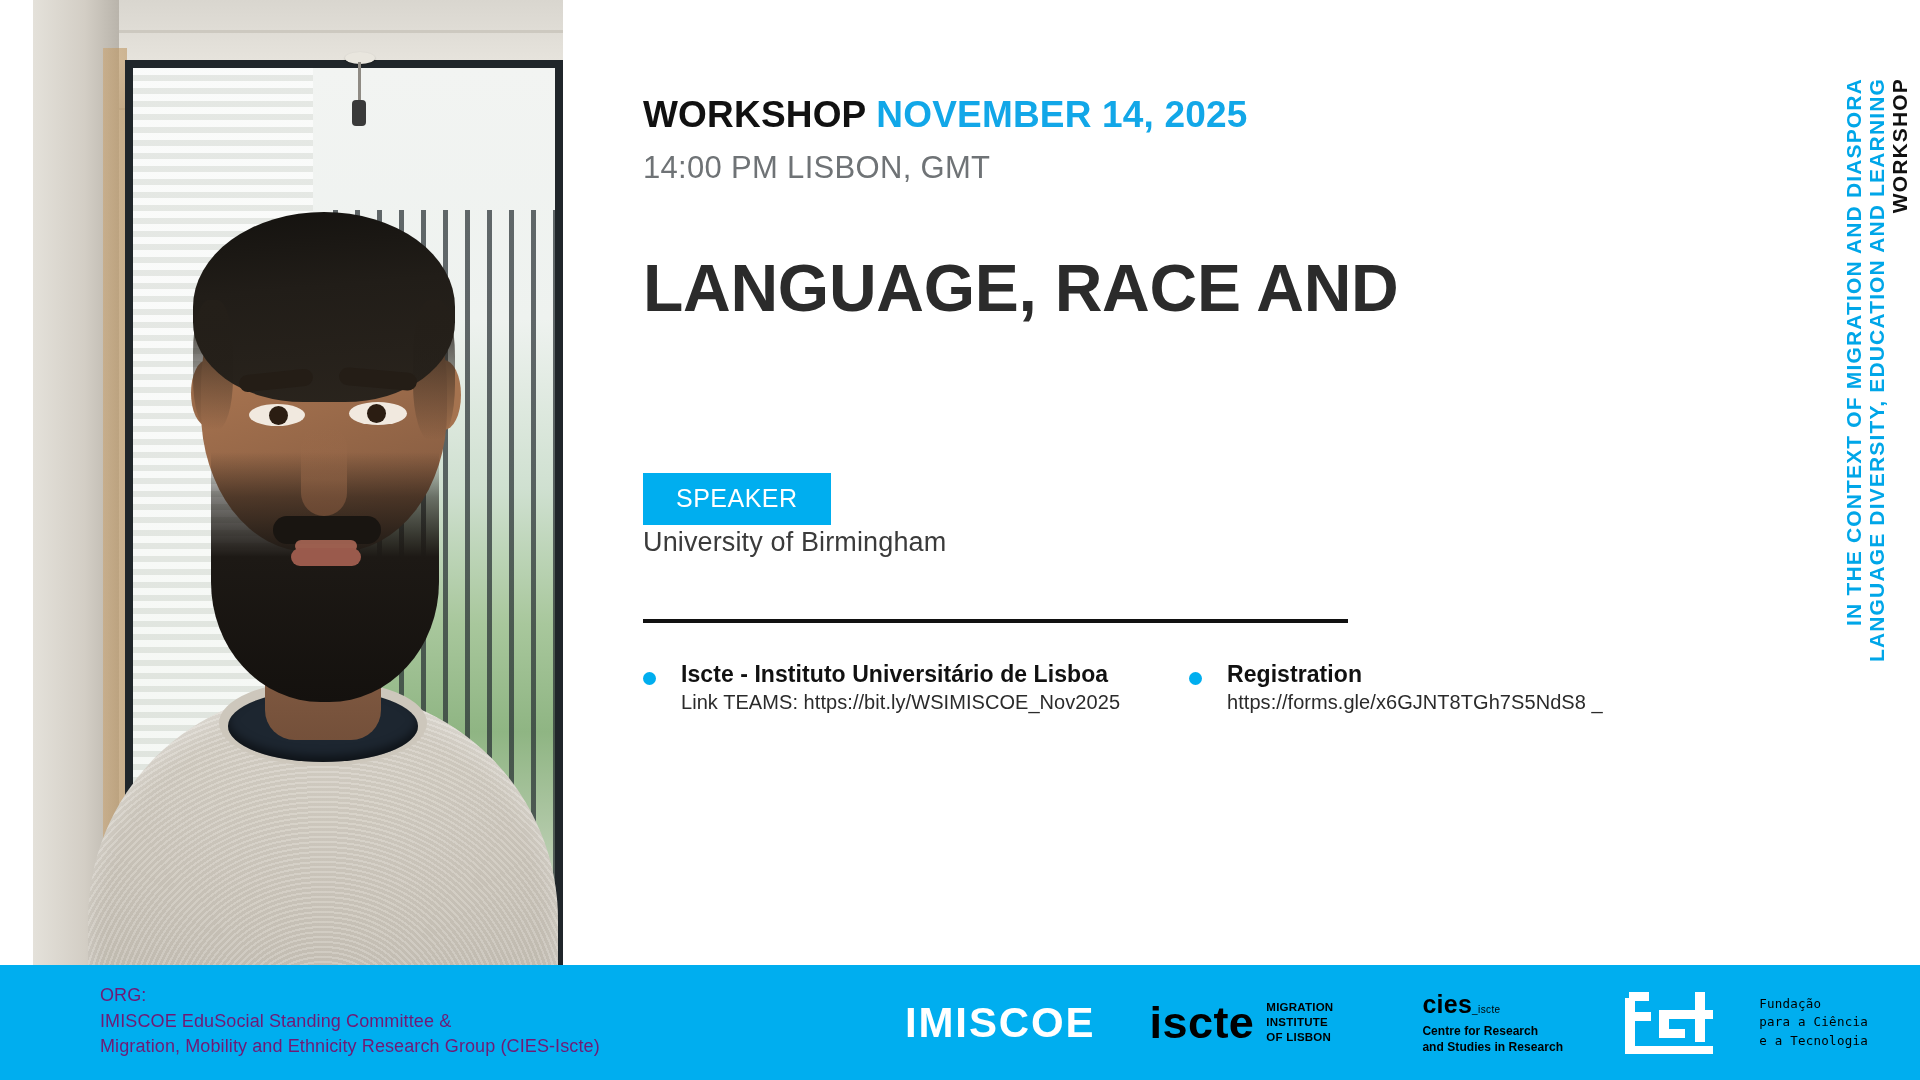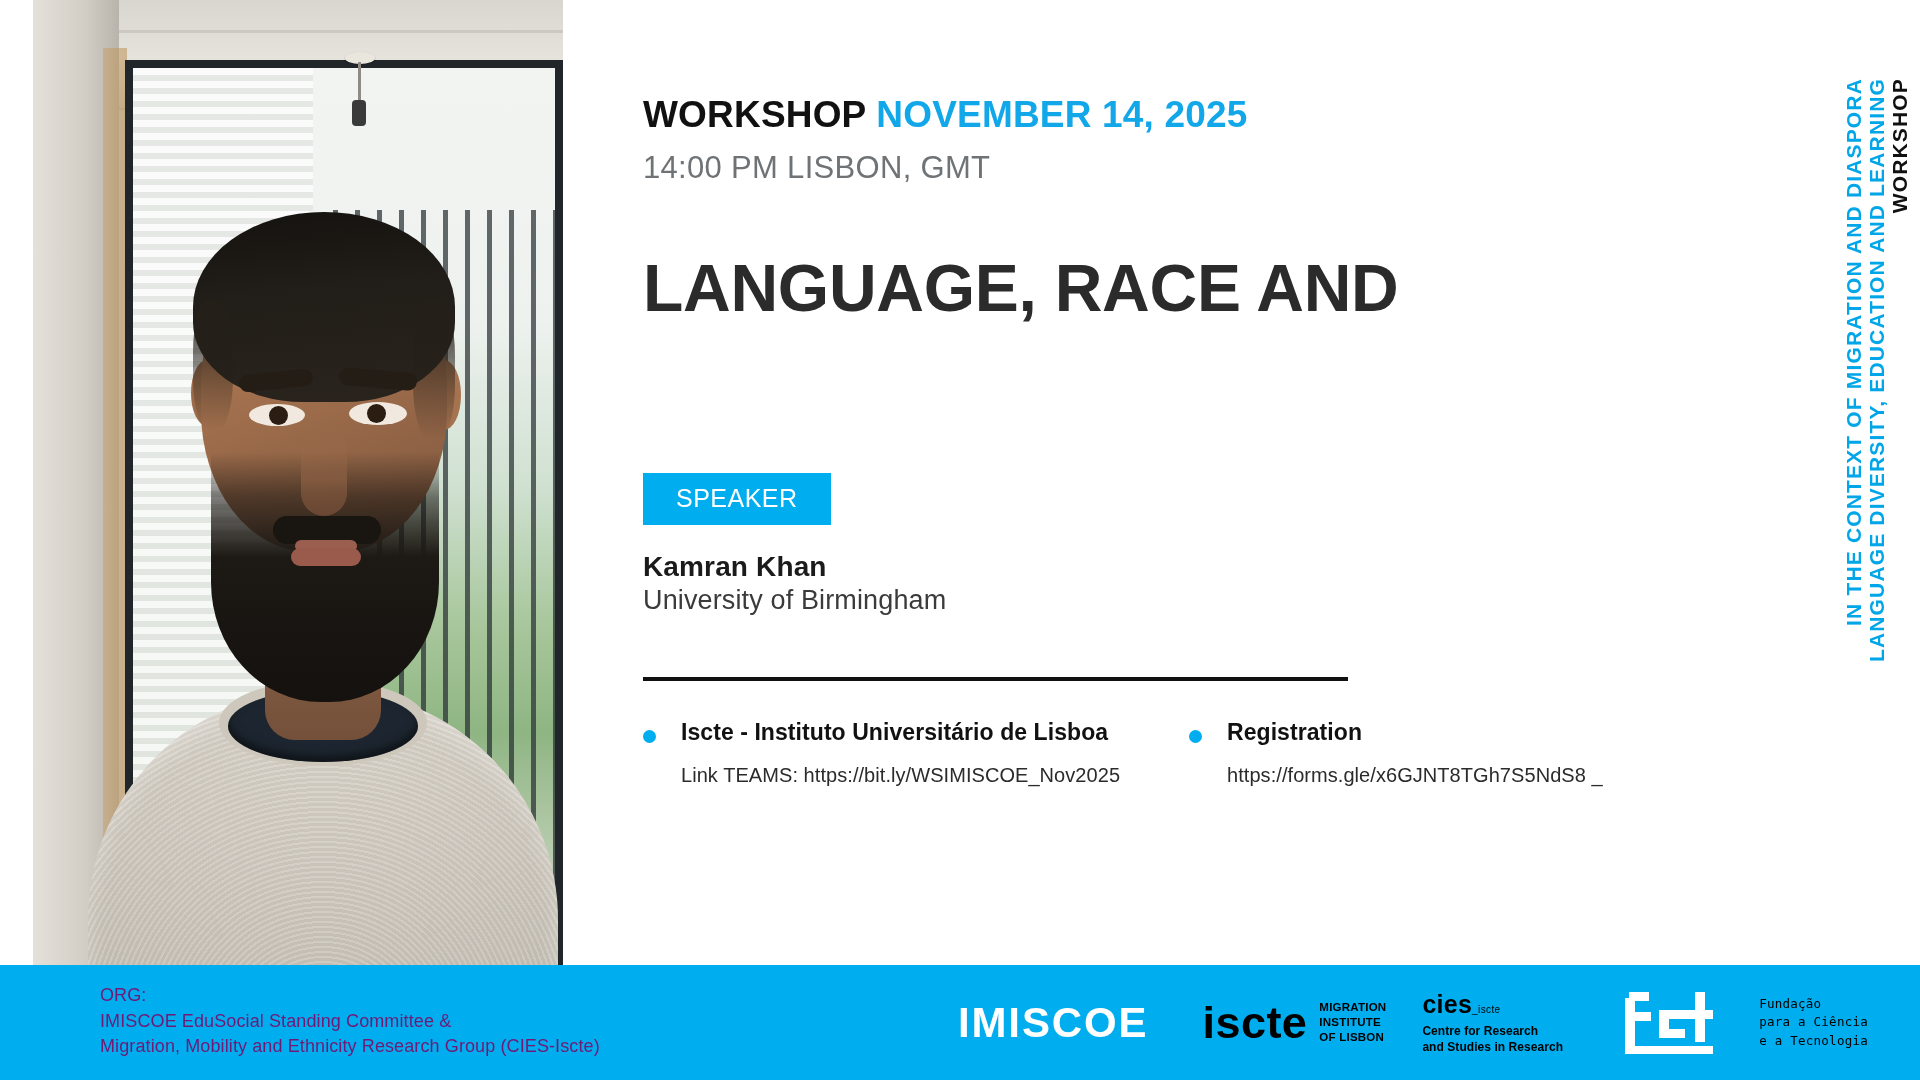--- a/index.html
+++ b/index.html
@@ -122,31 +122,31 @@
   .spk-aff{margin-top:2px;font-size:27px;font-weight:400;color:#3b3b3b;letter-spacing:.005em;}
 
   .rule{margin-top:61px;width:705px;height:4px;background:#111;}
 
   .links{margin-top:38px;display:flex;gap:0;}
   .lcol{position:relative;}
   .lcol.c1{width:546px;}
   .dot{position:absolute;left:0;top:11px;width:13px;height:13px;border-radius:50%;background:#00AEEF;}
   .ltext{padding-left:38px;}
   .lhead{font-size:23px;font-weight:700;color:#111;letter-spacing:.003em;}
-  .lsub{margin-top:18px;font-size:20px;font-weight:400;color:#2b2b2b;letter-spacing:.003em;}
+  .lsub{margin-top:3px;font-size:20px;font-weight:400;color:#2b2b2b;letter-spacing:.003em;}
 
   
   .footer{position:absolute;left:0;top:965px;width:1920px;height:115px;background:#00AEEF;}
   .org{position:absolute;left:100px;top:18px;color:#701a75;font-size:18px;line-height:1.42;
     font-weight:400;letter-spacing:.006em;}
   .logos{position:absolute;right:52px;top:0;height:115px;display:flex;align-items:center;gap:0;}
 
   .lg{display:flex;align-items:center;color:#fff;}
   .lg-imiscoe{font-size:42px;font-weight:700;letter-spacing:.045em;margin-right:54px;}
-  .lg-iscte-wrap{display:flex;align-items:center;margin-right:36px;}
+  .lg-iscte-wrap{display:flex;align-items:center;margin-right:89px;}
   .lg-iscte{font-size:45px;font-weight:700;letter-spacing:.01em;margin-right:12px;}
   .lg-iscte-sub{font-size:11.5px;font-weight:700;line-height:1.28;letter-spacing:.02em;}
   .lg-cies{margin-right:62px;}
   .lg-cies-top{font-size:25px;font-weight:700;letter-spacing:.01em;}
   .lg-cies-top .sm{font-size:10px;font-weight:400;letter-spacing:.04em;}
   .lg-cies-sub{font-size:12px;font-weight:700;line-height:1.33;margin-top:5px;letter-spacing:.005em;}
   .lg-fct{display:flex;align-items:center;gap:24px;}
   .fct-mark{position:relative;width:96px;height:62px;margin-right:14px;}
   .fct-mark .bar{position:absolute;background:#fff;}
   .lg-fct-sub{font-family:"DejaVu Sans Mono","Liberation Mono",monospace;
@@ -207,21 +207,20 @@
     <div class="subkicker">14:00 PM LISBON, GMT</div>
 
     <h1 class="title">
       <span class="tline">LANGUAGE, RACE AND</span>
     </h1>
 
     <div>
       <div class="speaker-badge">SPEAKER</div>
     </div>
 
-    <div class="spk-name">Kamran Khan</div>
     <div class="spk-aff">University of Birmingham</div>
 
     <div class="rule"></div>
 
     <div class="links">
 
       <div class="lcol c1">
         <span class="dot"></span>
         <div class="ltext">
           <div class="lhead">Iscte - Instituto Universitário de Lisboa</div>

